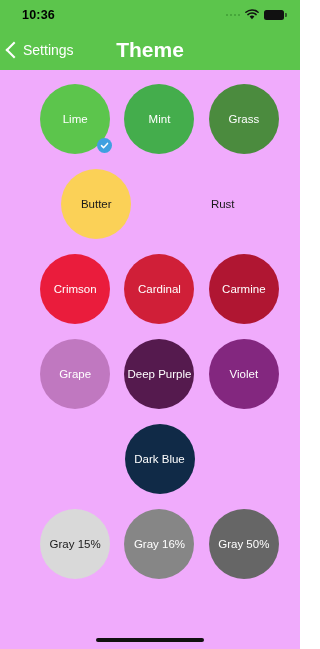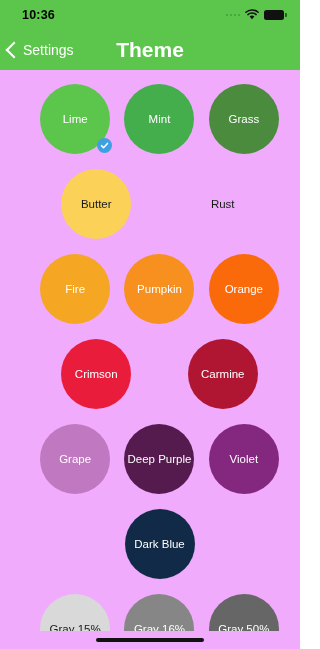--- a/index.html
+++ b/index.html
@@ -243,33 +243,25 @@
       </div>
       <div class="grid-row">
         <div class="swatch dark-text" style="background: rgb(251, 209, 87);">
           <span class="swatch-label">Butter</span>
         </div>
         <div class="swatch dark-text">
           <span class="swatch-label">Rust</span>
         </div>
       </div>
       <div class="grid-row">
-        <div class="swatch" style="background: rgb(245, 166, 35);">
-          <span class="swatch-label">Fire</span>
-        </div>
-        <div class="swatch" style="background: rgb(247, 144, 30);">
-          <span class="swatch-label">Pumpkin</span>
-        </div>
-        <div class="swatch" style="background: rgb(250, 106, 10);">
-          <span class="swatch-label">Orange</span>
-        </div>
-      </div>
-      <div class="grid-row">
         <div class="swatch" style="background: rgb(234, 28, 60);">
           <span class="swatch-label">Crimson</span>
+        </div>
+        <div class="swatch" style="background: rgb(208, 31, 56);">
+          <span class="swatch-label">Cardinal</span>
         </div>
         <div class="swatch" style="background: rgb(176, 22, 50);">
           <span class="swatch-label">Carmine</span>
         </div>
       </div>
       <div class="grid-row">
         <div class="swatch" style="background: rgb(192, 120, 192);">
           <span class="swatch-label">Grape</span>
         </div>
         <div class="swatch" style="background: rgb(85, 26, 78);">

